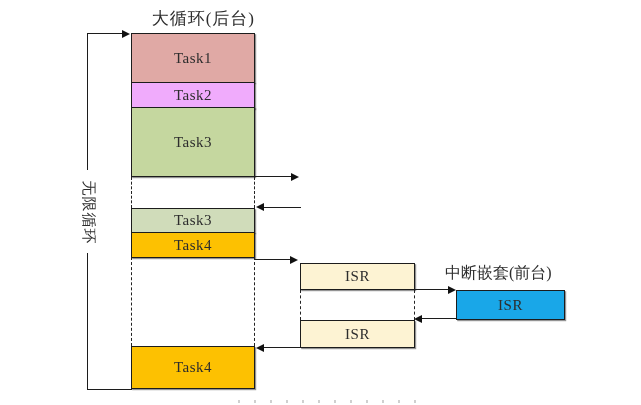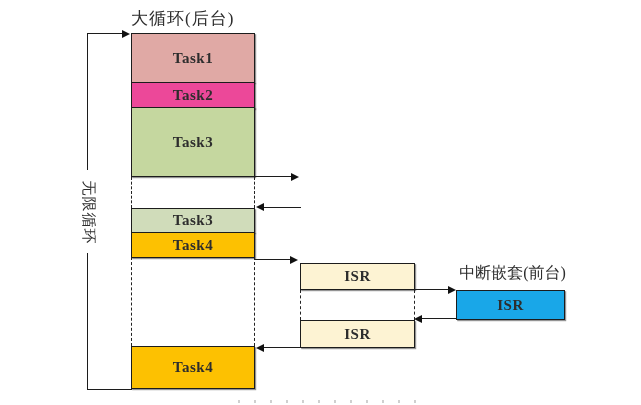--- a/index.html
+++ b/index.html
@@ -1,61 +1,61 @@
 <!DOCTYPE html>
 <html><head>
 <meta charset="utf-8">
 <style>
   html,body{margin:0;padding:0;background:#ffffff;}
   .canvas{
     position:relative;width:641px;height:405px;background:#ffffff;overflow:hidden;
     font-family:"Liberation Serif","DejaVu Serif",serif;color:#2d2d2d;
   }
   .title{
-    position:absolute;text-align:left;font-size:17px;letter-spacing:1px;white-space:nowrap;
+    position:absolute;text-align:right;font-size:17px;letter-spacing:1px;white-space:nowrap;
   }
   .box{
     position:absolute;border:1.5px solid #1c1c1c;box-sizing:border-box;
     display:flex;align-items:center;justify-content:center;
-    font-size:15px;letter-spacing:.5px;box-shadow:1.2px 1.2px 0 rgba(60,60,60,.55);font-weight:bold;
+    font-size:15px;letter-spacing:.5px;box-shadow:1.2px 1.2px 0 rgba(60,60,60,.55);
   }
   .vline{position:absolute;width:0;border-left:1.5px solid #1c1c1c;}
   .hline{position:absolute;height:0;border-top:1.5px solid #1c1c1c;}
   .dash-v{position:absolute;width:0;border-left:1.5px dashed #222;}
   .ah-r{position:absolute;width:0;height:0;border-top:4px solid transparent;
         border-bottom:4px solid transparent;border-left:8px solid #111;}
   .ah-l{position:absolute;width:0;height:0;border-top:4px solid transparent;
         border-bottom:4px solid transparent;border-right:8px solid #111;}
   .loop-label{
     position:absolute;left:46px;top:204px;width:84px;height:17px;line-height:17px;
     text-align:center;font-size:15px;letter-spacing:1px;transform:rotate(90deg);
     white-space:nowrap;
   }
-  .nested-title{position:absolute;text-align:center;font-size:16px;white-space:nowrap;}
+  .nested-title{position:absolute;text-align:left;font-size:16px;white-space:nowrap;}
   .caption-frag{
     position:absolute;left:238px;top:400px;width:190px;height:3px;opacity:.55;
     background:repeating-linear-gradient(90deg,#a9a9a9 0 2px,transparent 2px 16px);
   }
 </style>
 </head>
 <body>
 
 <div class="canvas">
 
   <div class="title" style="left:131px;top:7px;width:124px;">大循环(后台)</div>
 
   <div class="hline" style="left:87px;top:33px;width:38px;"></div>
   <div class="ah-r" style="left:122px;top:29.8px;"></div>
   <div class="vline" style="left:87px;top:33px;height:137px;"></div>
   <div class="loop-label">无限循环</div>
   <div class="vline" style="left:87px;top:253px;height:136px;"></div>
   <div class="hline" style="left:87px;top:388.5px;width:45px;"></div>
 
   <div class="box" style="left: 131px; top: 33px; width: 124px; height: 50px; background-color: rgb(224, 169, 165);">Task1</div>
-  <div class="box" style="left: 131px; top: 81.5px; width: 124px; height: 27px; background-color: #ec4899;">Task2</div>
+  <div class="box" style="left: 131px; top: 81.5px; width: 124px; height: 27px; background-color: #f0abfc;">Task2</div>
   <div class="box" style="left: 131px; top: 107px; width: 124px; height: 70px; background-color: rgb(197, 215, 159);">Task3</div>
 
   <div class="dash-v" style="left:131px;top:177px;height:31px;"></div>
   <div class="dash-v" style="left:253.5px;top:177px;height:31px;"></div>
 
   <div class="box" style="left: 131px; top: 208px; width: 124px; height: 25px; background-color: rgb(208, 220, 186);">Task3</div>
   <div class="box" style="left: 131px; top: 232px; width: 124px; height: 26px; background-color: rgb(253, 193, 1);">Task4</div>
 
   <div class="dash-v" style="left:131px;top:257px;height:89px;"></div>
   <div class="dash-v" style="left:253.5px;top:257px;height:89px;"></div>

